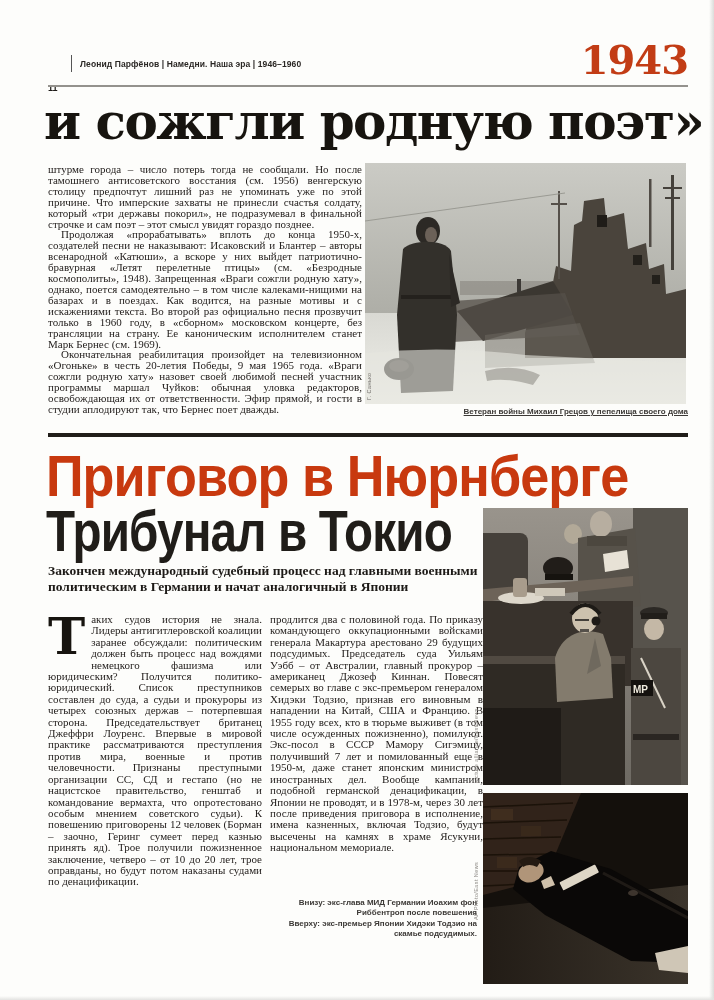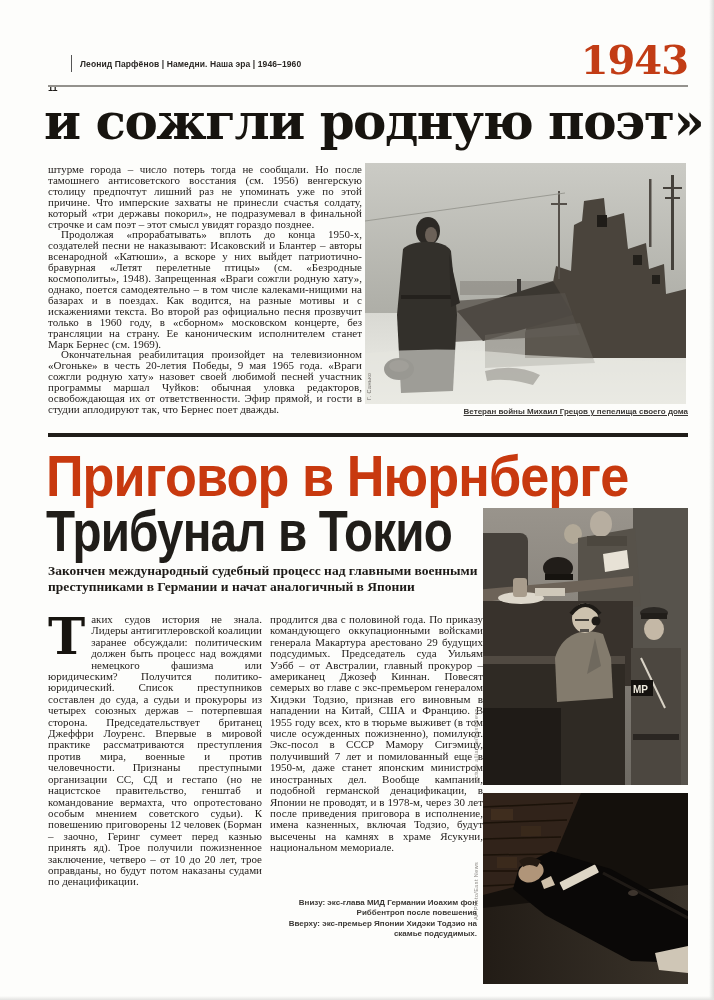--- a/index.html
+++ b/index.html
@@ -162,21 +162,21 @@
     <path d="M0,190 Q80,182 160,192 L321,200 L321,241 L0,241 Z" fill="#e6e6df" opacity="0.6"></path>
   </svg>
 </div>
 <div class="vcredit credit-photo1">Г. Санько</div>
 <div class="caption-1">Ветеран войны Михаил Грецов у пепелища своего дома</div>
 
 <div class="section-divider"></div>
 
 <h2 class="headline-red" style="margin:0;">Приговор в Нюрнберге</h2>
 <h2 class="headline-black" style="margin:0;">Трибунал в Токио</h2>
-<div class="subhead">Закончен международный судебный процесс над главными военными преступниками в Германии и начат аналогичный в Японии</div>
+<div class="subhead">Закончен международный судебный процесс над главными военными политическим в Германии и начат аналогичный в Японии</div>
 
 <div class="col col-1">
   <p><span class="dropcap">Т</span><span>аких судов история не знала. Лидеры антигитлеровской коалиции заранее обсуждали: политическим должен быть процесс над вождями немецкого фашизма или юридическим? Получится политико-юридический. Список преступников составлен до суда, а судьи и прокуроры из четырех союзных держав – потерпевшая сторона. Председательствует британец Джеффри Лоуренс. Впервые в мировой практике рассматриваются преступления против мира, военные и против человечности. Признаны преступными организации СС, СД и гестапо (но не нацистское правительство, генштаб и командование вермахта, что опротестовано особым мнением советского судьи). К повешению приговорены 12 человек (Борман – заочно, Геринг сумеет перед казнью принять яд). Трое получили пожизненное заключение, четверо – от 10 до 20 лет, трое оправданы, но будут потом наказаны судами по денацификации.</span></p>
 </div>
 
 <div class="col col-2">
   <p>продлится два с половиной года. По приказу командующего оккупационными войсками генерала Макартура арестовано 29 будущих подсудимых. Председатель суда Уильям Уэбб – от Австралии, главный прокурор – американец Джозеф Киннан. Повесят семерых во главе с экс-премьером генералом Хидэки Тодзио, признав его виновным в нападении на Китай, США и Францию. В 1955 году всех, кто в тюрьме выживет (в том числе осужденных пожизненно), помилуют. Экс-посол в СССР Мамору Сигэмицу, получивший 7 лет и помилованный еще в 1950-м, даже станет японским министром иностранных дел. Вообще кампании, подобной германской денацификации, в Японии не проводят, и в 1978-м, через 30 лет после приведения приговора в исполнение, имена казненных, включая Тодзио, будут высечены на камнях в храме Ясукуни, национальном мемориале.</p>
 </div>
 
 <div class="photo photo-2">

